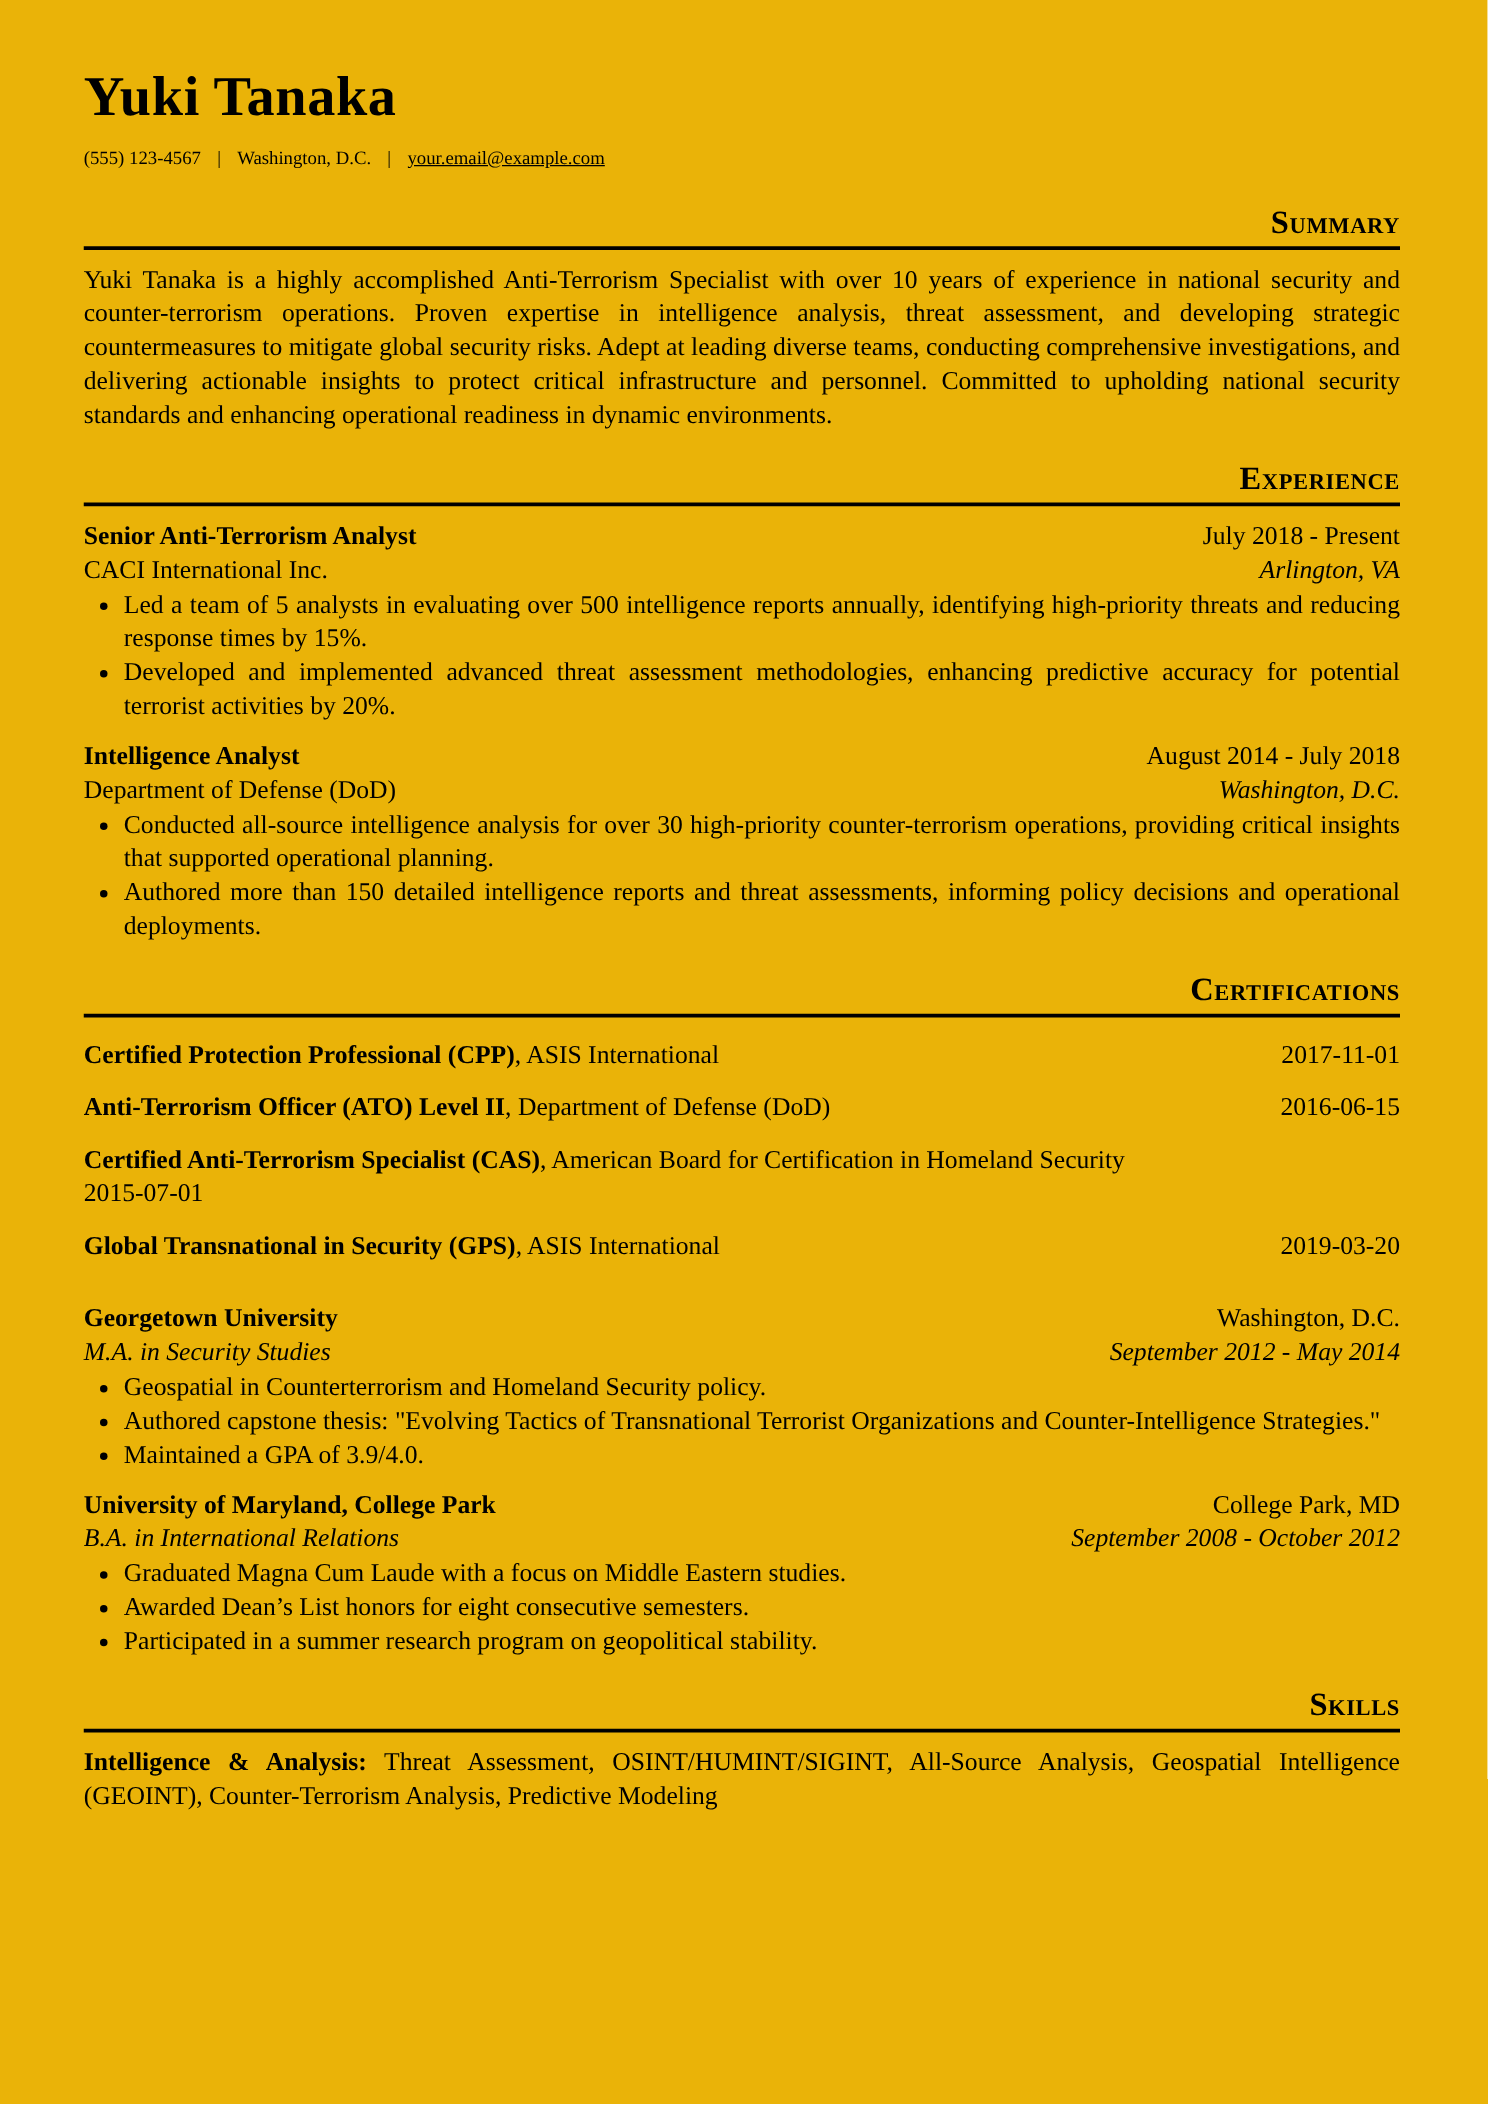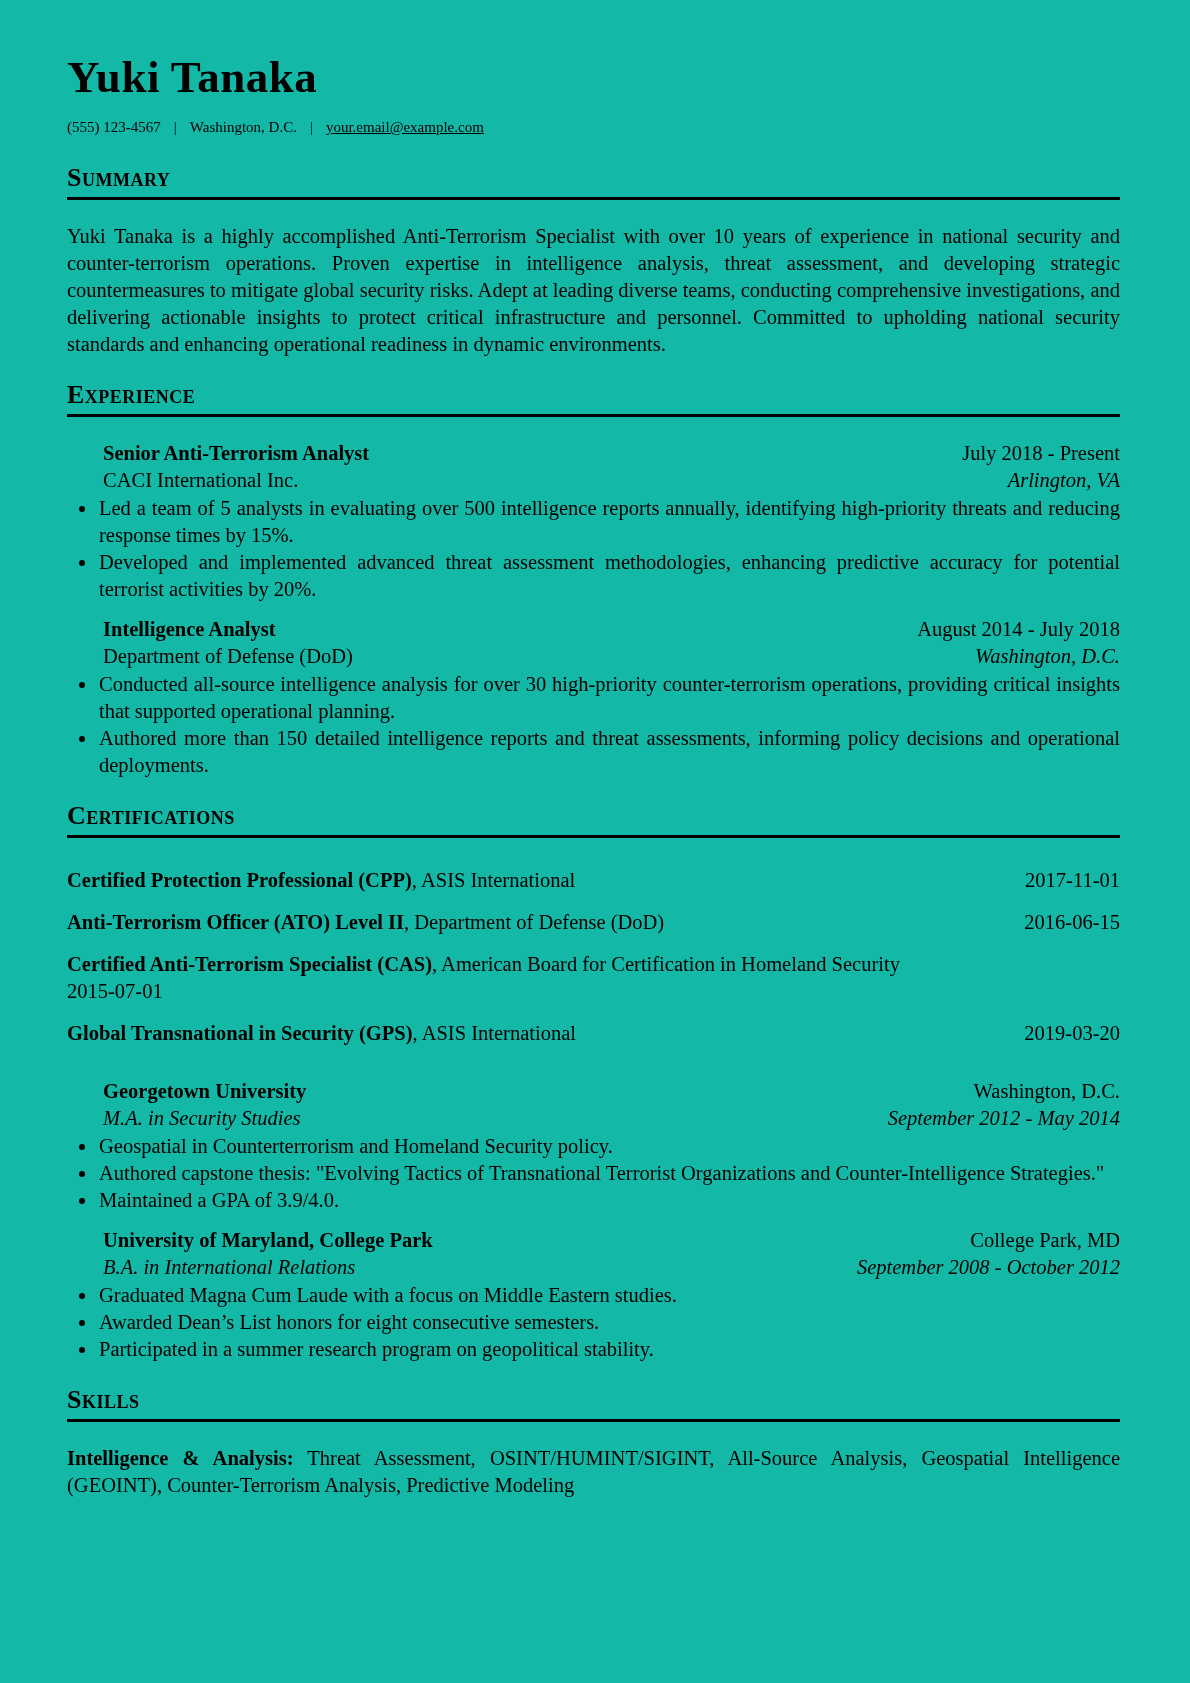--- a/index.html
+++ b/index.html
@@ -6,21 +6,21 @@
     margin: 0;
     padding: 0;
     background: #ffffff;
   }
   .page {
     position: relative;
     width: 1190px;
     height: 1683px;
     box-sizing: border-box;
     padding: 52px 70px 40px 67px;
-    background: #14b8a6;
+    background: #eab308;
     color: #000000;
     font-family: "Liberation Serif", "DejaVu Serif", serif;
     font-size: 20.5px;
     line-height: 27px;
     overflow: hidden;
   }
   
   .name {
     margin: 0 0 12px 0;
     font-size: 45px;
@@ -37,41 +37,41 @@
     padding: 0 13px;
   }
   .contact a.email {
     color: #000000;
     text-decoration: underline;
     cursor: pointer;
   }
   
   section { margin-top: 22px; }
   .sec-heading {
-    margin: 0 0 14px 0;
+    margin: 0 0 2px 0;
     font-size: 26px;
     line-height: 30px;
     font-weight: 700;
     font-variant: small-caps;
     letter-spacing: 0.5px;
     border-bottom: 3px solid #000000;
     padding-bottom: 4px;
+    text-align: right;
   }
   .sec-body { padding-top: 9px; }
   p.para {
     margin: 0;
     text-align: justify;
   }
   
   .entry + .entry { margin-top: 13px; }
   .entry-line {
     display: flex;
     justify-content: space-between;
     align-items: flex-start;
-    margin-left: 36px;
   }
   .entry-title { font-weight: 700; }
   .italic { font-style: italic; }
   ul.bullets {
     margin: 1px 0 0 0;
     padding-left: 31px;
   }
   ul.bullets li {
     text-align: justify;
     padding-left: 1px;

